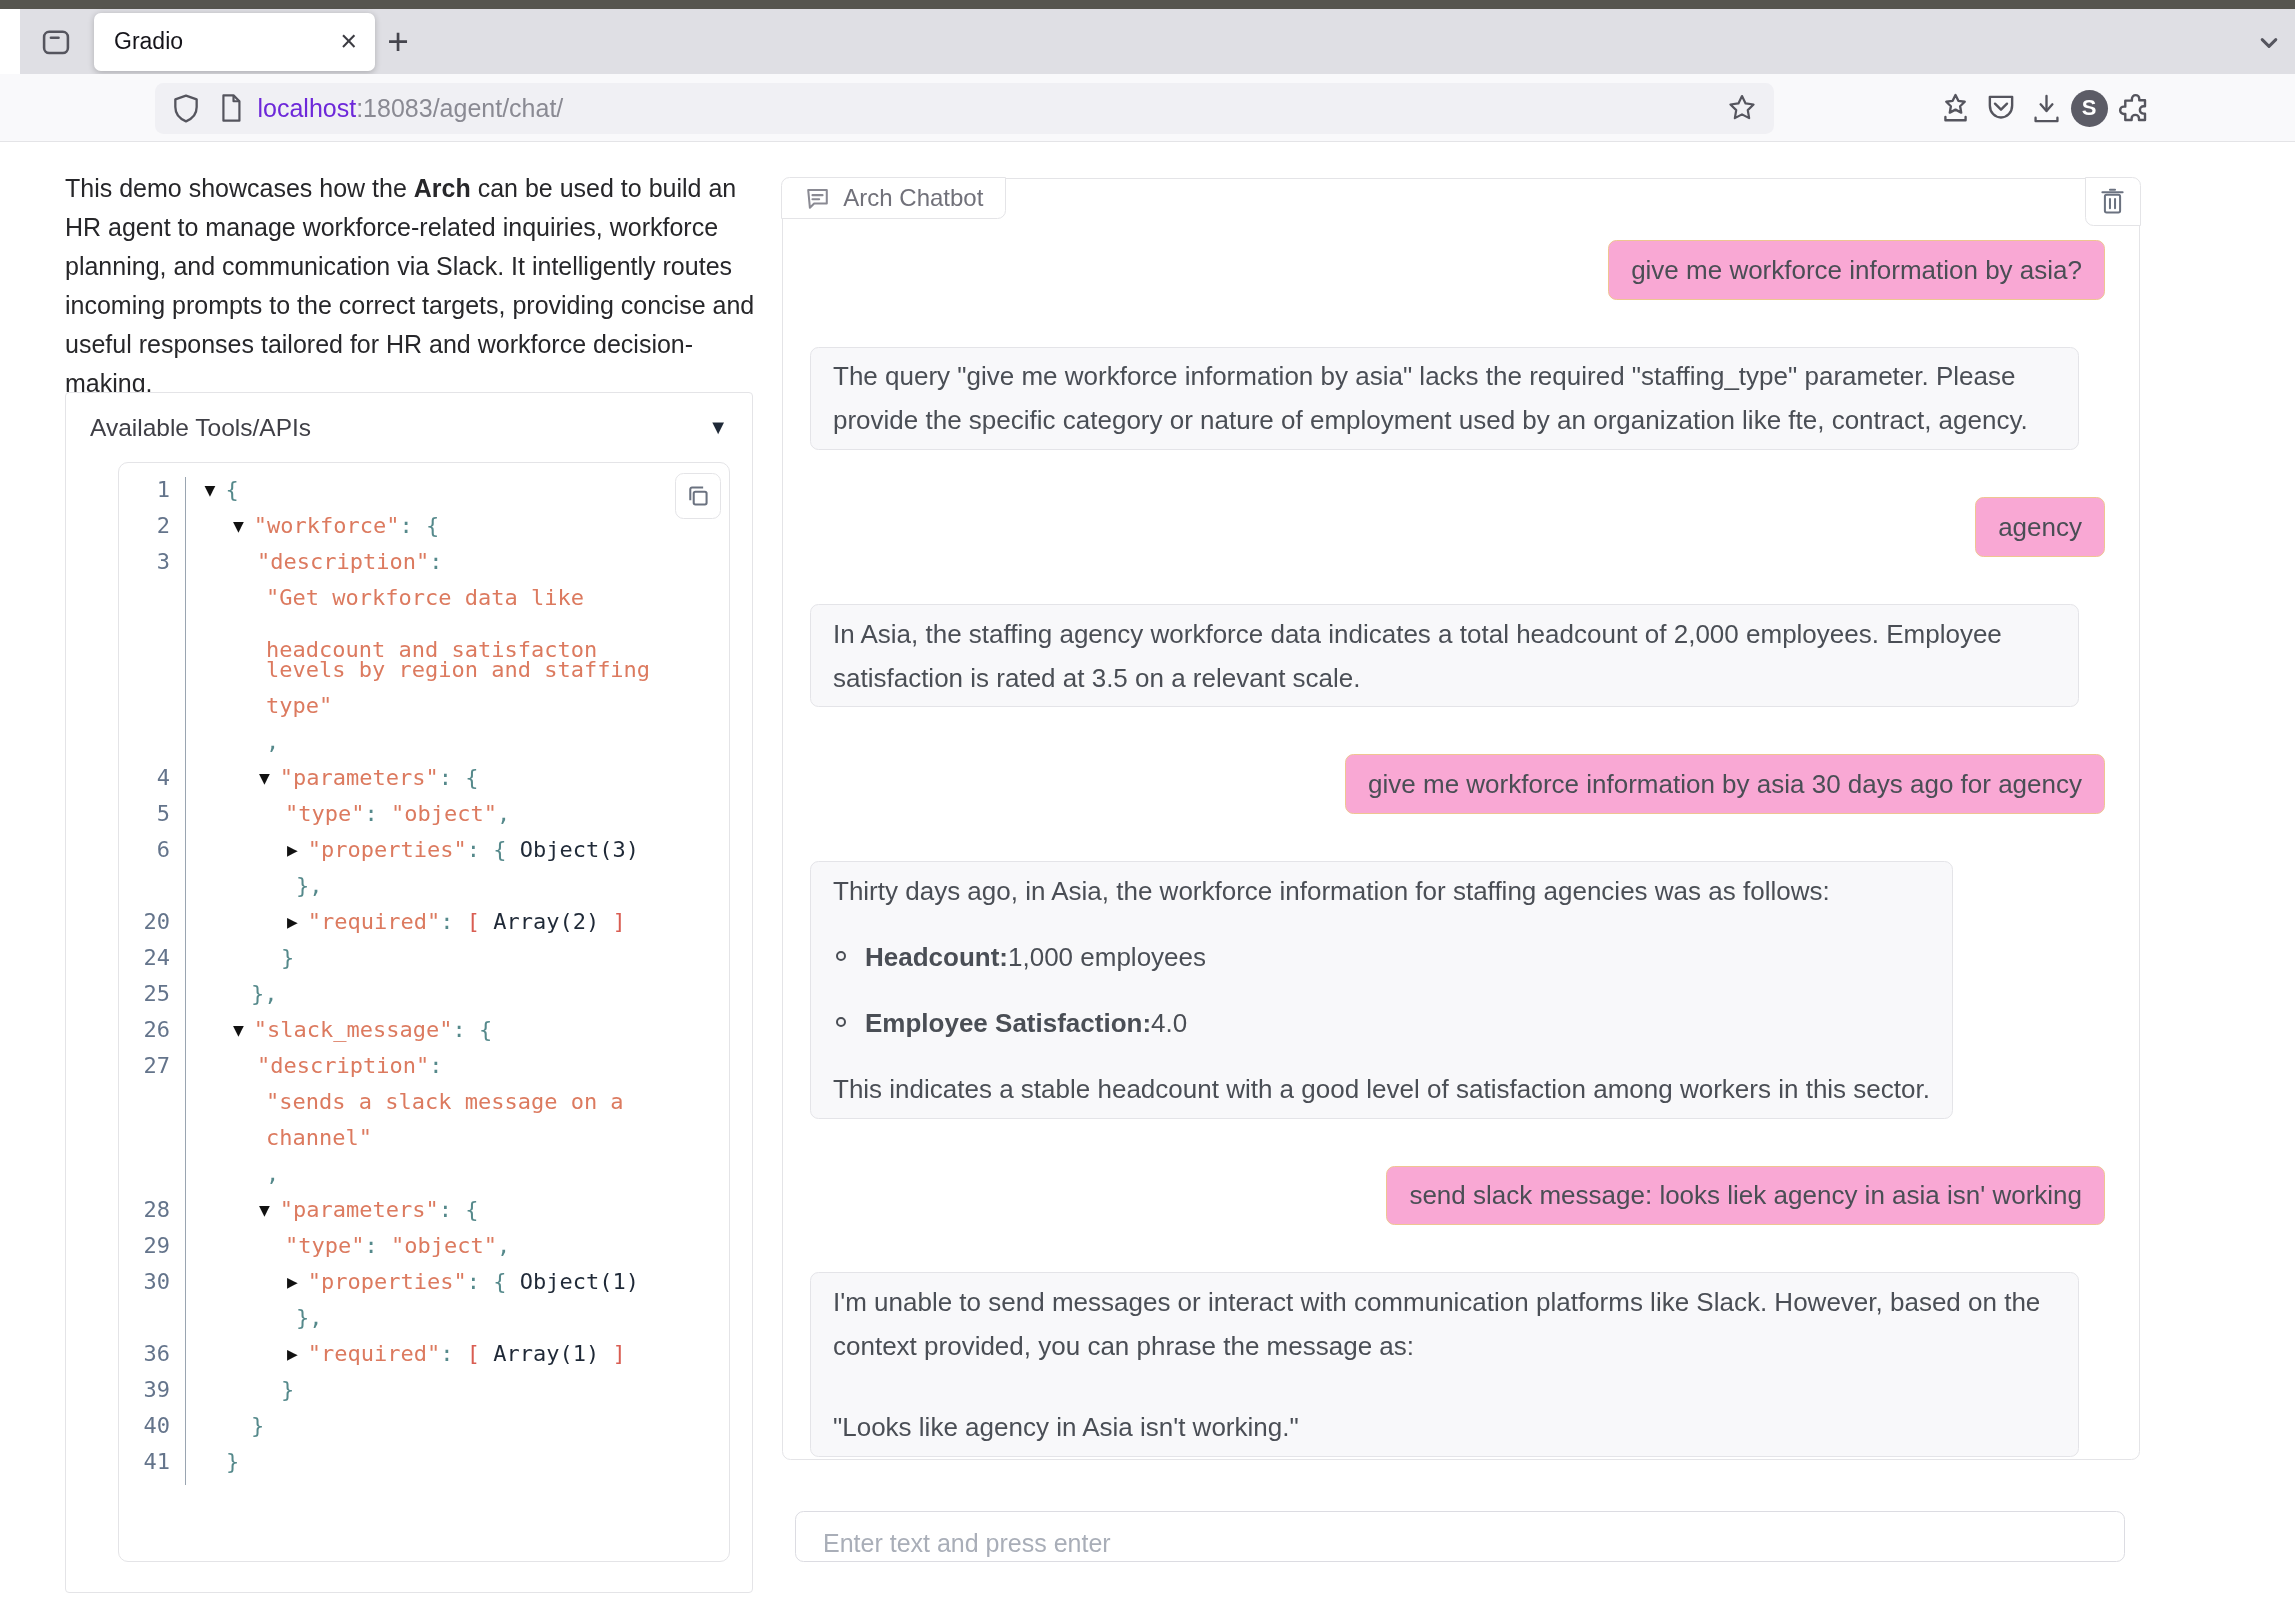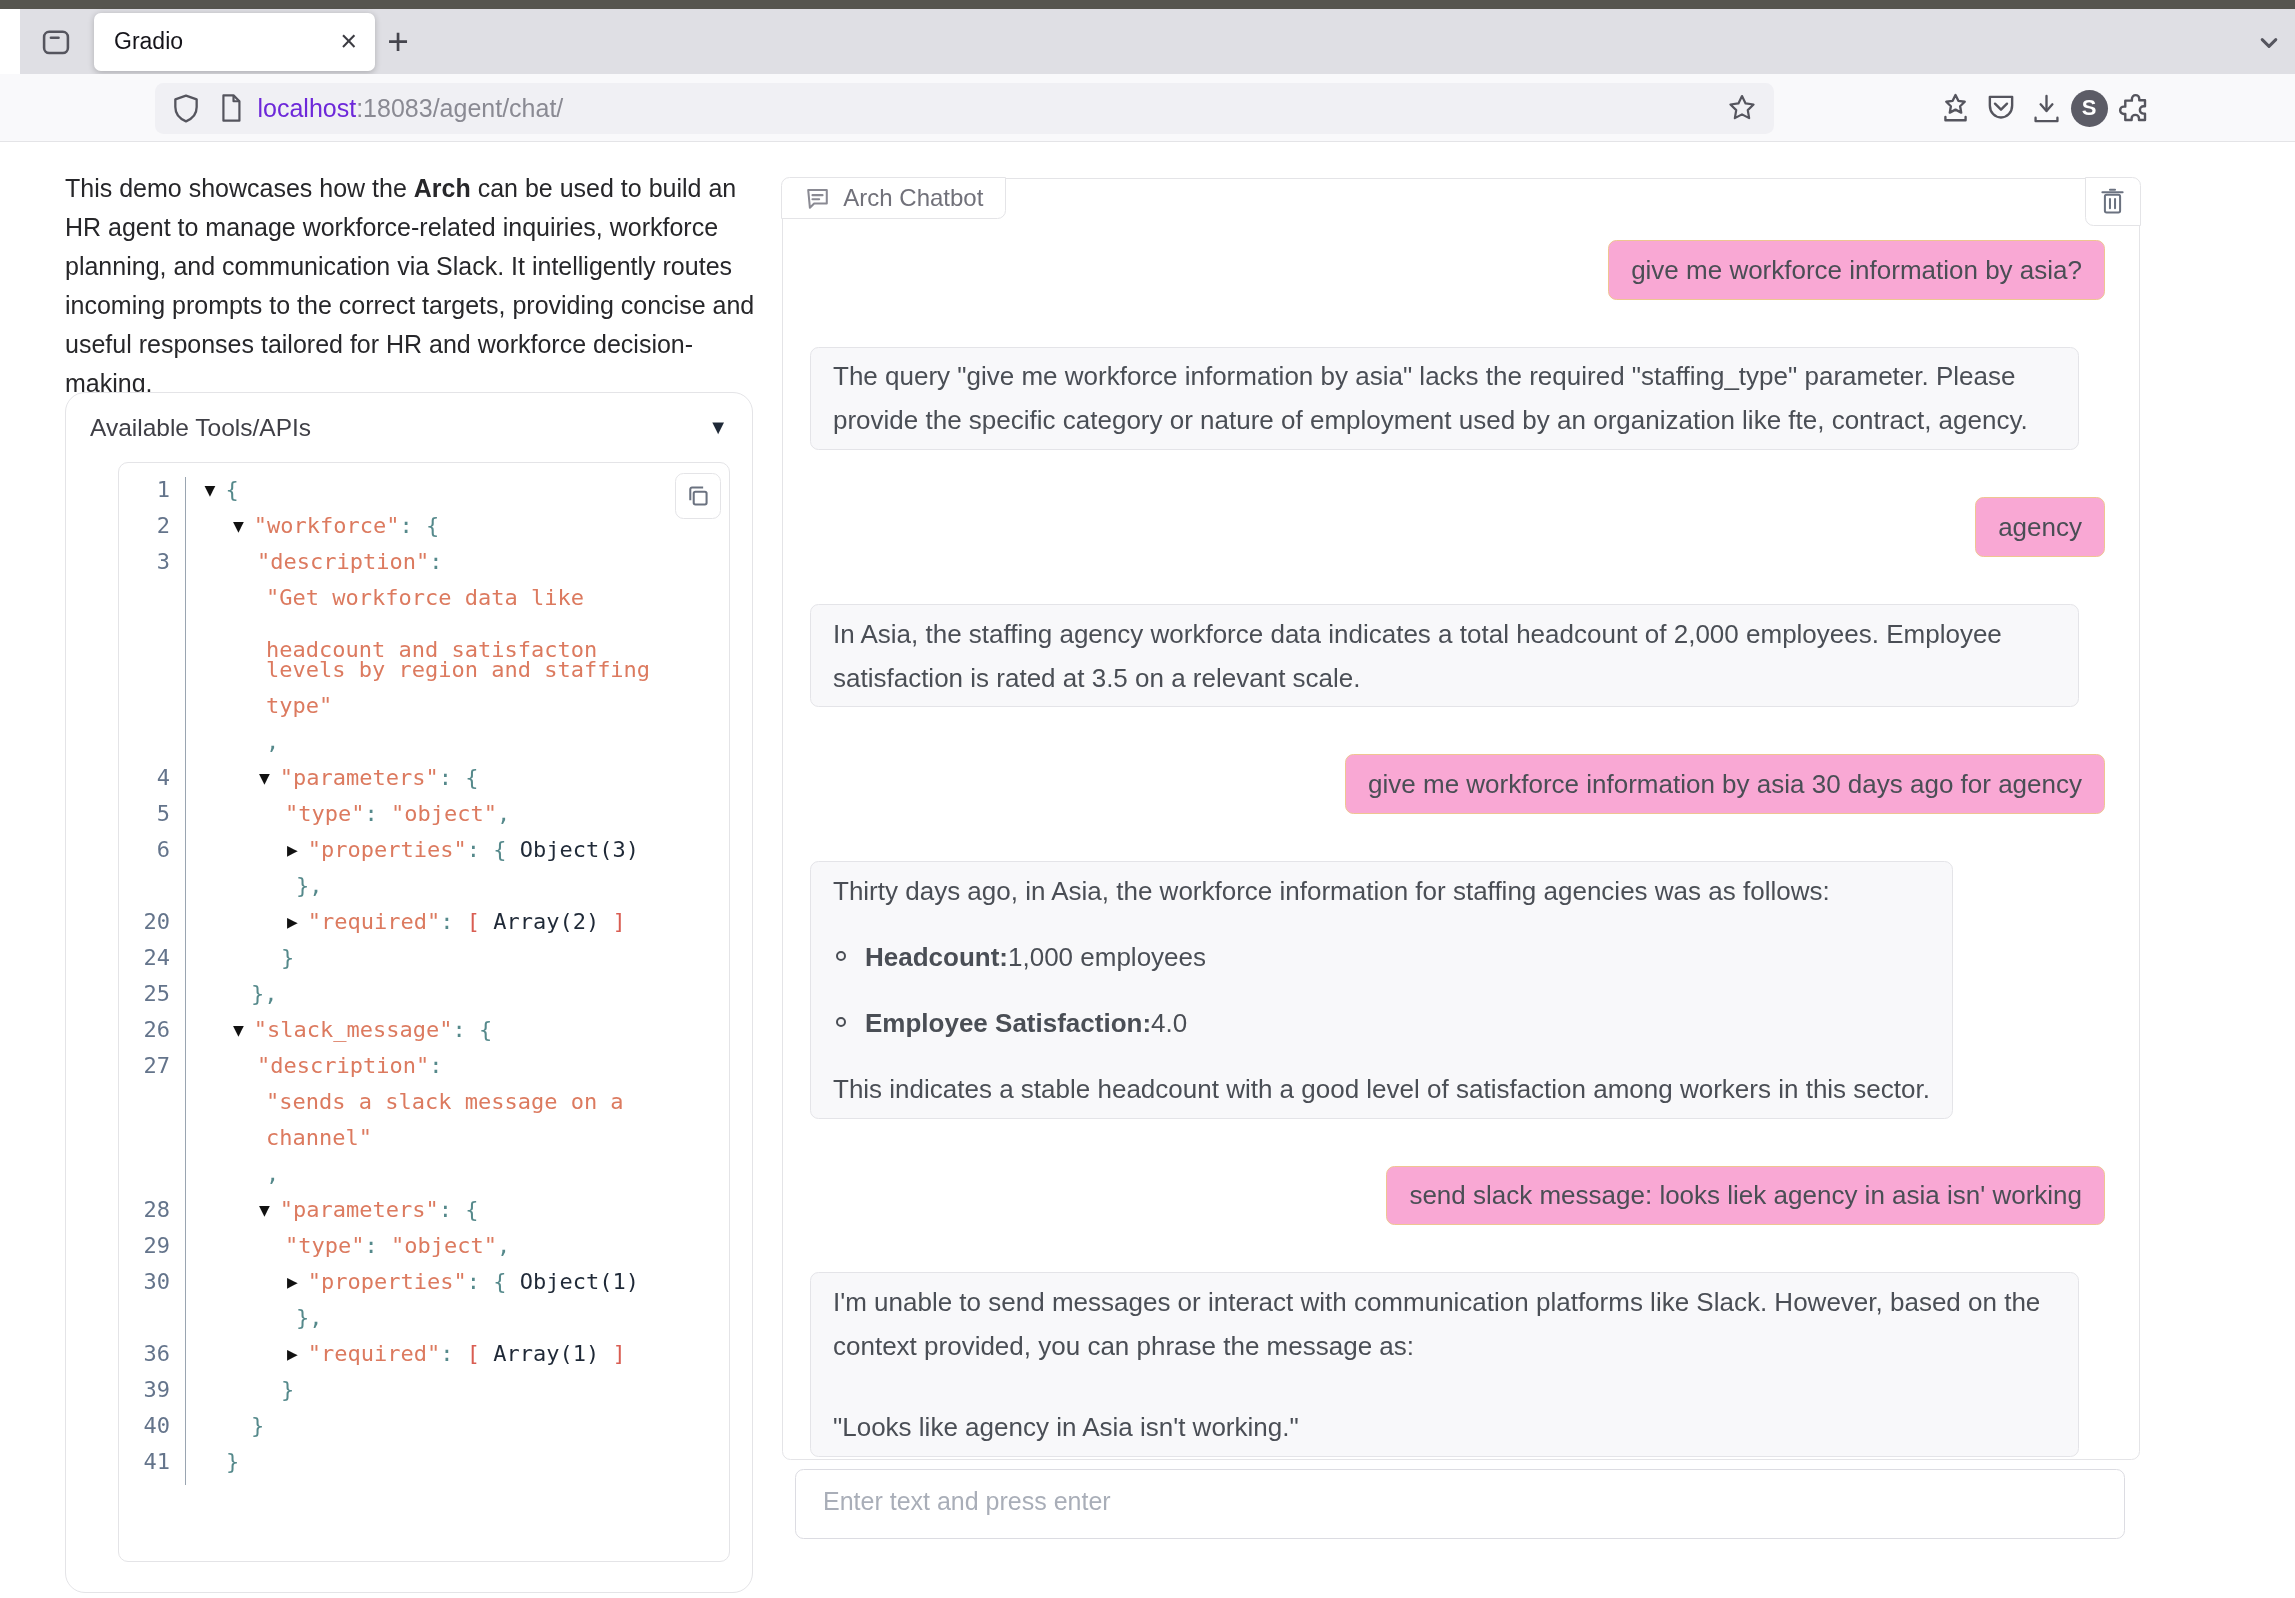--- a/index.html
+++ b/index.html
@@ -30,21 +30,21 @@
   .url-star { margin-left:auto; }
   .nav-ico { position:absolute; top:12px; width:44px; height:44px; display:flex; align-items:center; justify-content:center; }
   .acct { background:#5C5C66; border-radius:50%; width:37px; height:37px; color:#fff; font-size:22px;
           font-weight:bold; display:flex; align-items:center; justify-content:center; }
 
   
   .intro { position:absolute; left:65px; top:169px; width:702px; font-size:25px; line-height:39px; color:#27272A; }
   .intro b { font-weight:bold; }
 
   .tools-panel { position:absolute; left:65px; top:392px; width:688px; height:1201px;
-                 border:1.7px solid #E4E4E7; border-radius:20px; background:#fff; }
+                 border:1.7px solid #E4E4E7; border-radius:4px; background:#fff; }
   .tools-header { height:69px; display:flex; align-items:center; justify-content:space-between; padding:0 24px; }
   .tools-title { font-size:24.5px; color:#3F3F46; }
   .tools-caret { font-size:20px; color:#1F2937; }
   .code-block { position:absolute; left:52px; top:69px; width:612px; height:1100px;
                 border:1.7px solid #E4E4E7; border-radius:10px; overflow:hidden; padding-top:13.5px; }
   .copy-btn { position:absolute; top:10px; right:8.5px; width:46px; height:46px; background:#fff;
               border:1.7px solid #E4E4E7; border-radius:8.5px; display:flex; align-items:center; justify-content:center; }
   .code-line { display:flex; height:36px; font-family:"DejaVu Sans Mono", monospace; font-size:22px; }
   .ln { width:66px; padding-right:15px; text-align:right; color:#64748B; flex-shrink:0; }
   .lc { border-left:1.7px solid #9AA5B1; flex:1; white-space:pre; }
@@ -67,21 +67,21 @@
   .msg-row.user { justify-content:flex-end; }
   .bubble { font-size:26px; line-height:44px; color:#4A4E55; border-radius:8.5px; padding:6.8px 22px; }
   .bubble.user { background:#f9a8d4; border:1.7px solid #EFC591; }
   .bubble.bot  { background:#F8F8FA; border:1.7px solid #E4E4E8; max-width:1269px; }
   .bubble .para + .para { margin-top:37px; }
   .li-row { display:flex; margin:22px 0; }
   .li-dot { width:10px; height:10px; border:2.5px solid #4A4E55; border-radius:50%; flex-shrink:0;
             margin:16px 18.6px 0 3.4px; }
   .li-row b { font-weight:bold; }
 
-  .chat-input-wrap { position:absolute; left:795px; top:1469px; width:1330px; height:70px; }
+  .chat-input-wrap { position:absolute; left:795px; top:1511px; width:1330px; height:51px; }
   .chat-input { width:100%; height:100%; border:1.7px solid #DCDCE2; border-radius:8.5px; resize:none;
                 font-family:"Liberation Sans", sans-serif; font-size:25px; color:#4A4E55;
                 padding:17px 27px 0 27px; outline:none; }
   .chat-input::placeholder { color:#A9AEB8; }
 
   svg { display:block; }
 </style>
 </head>
 <body>
 

